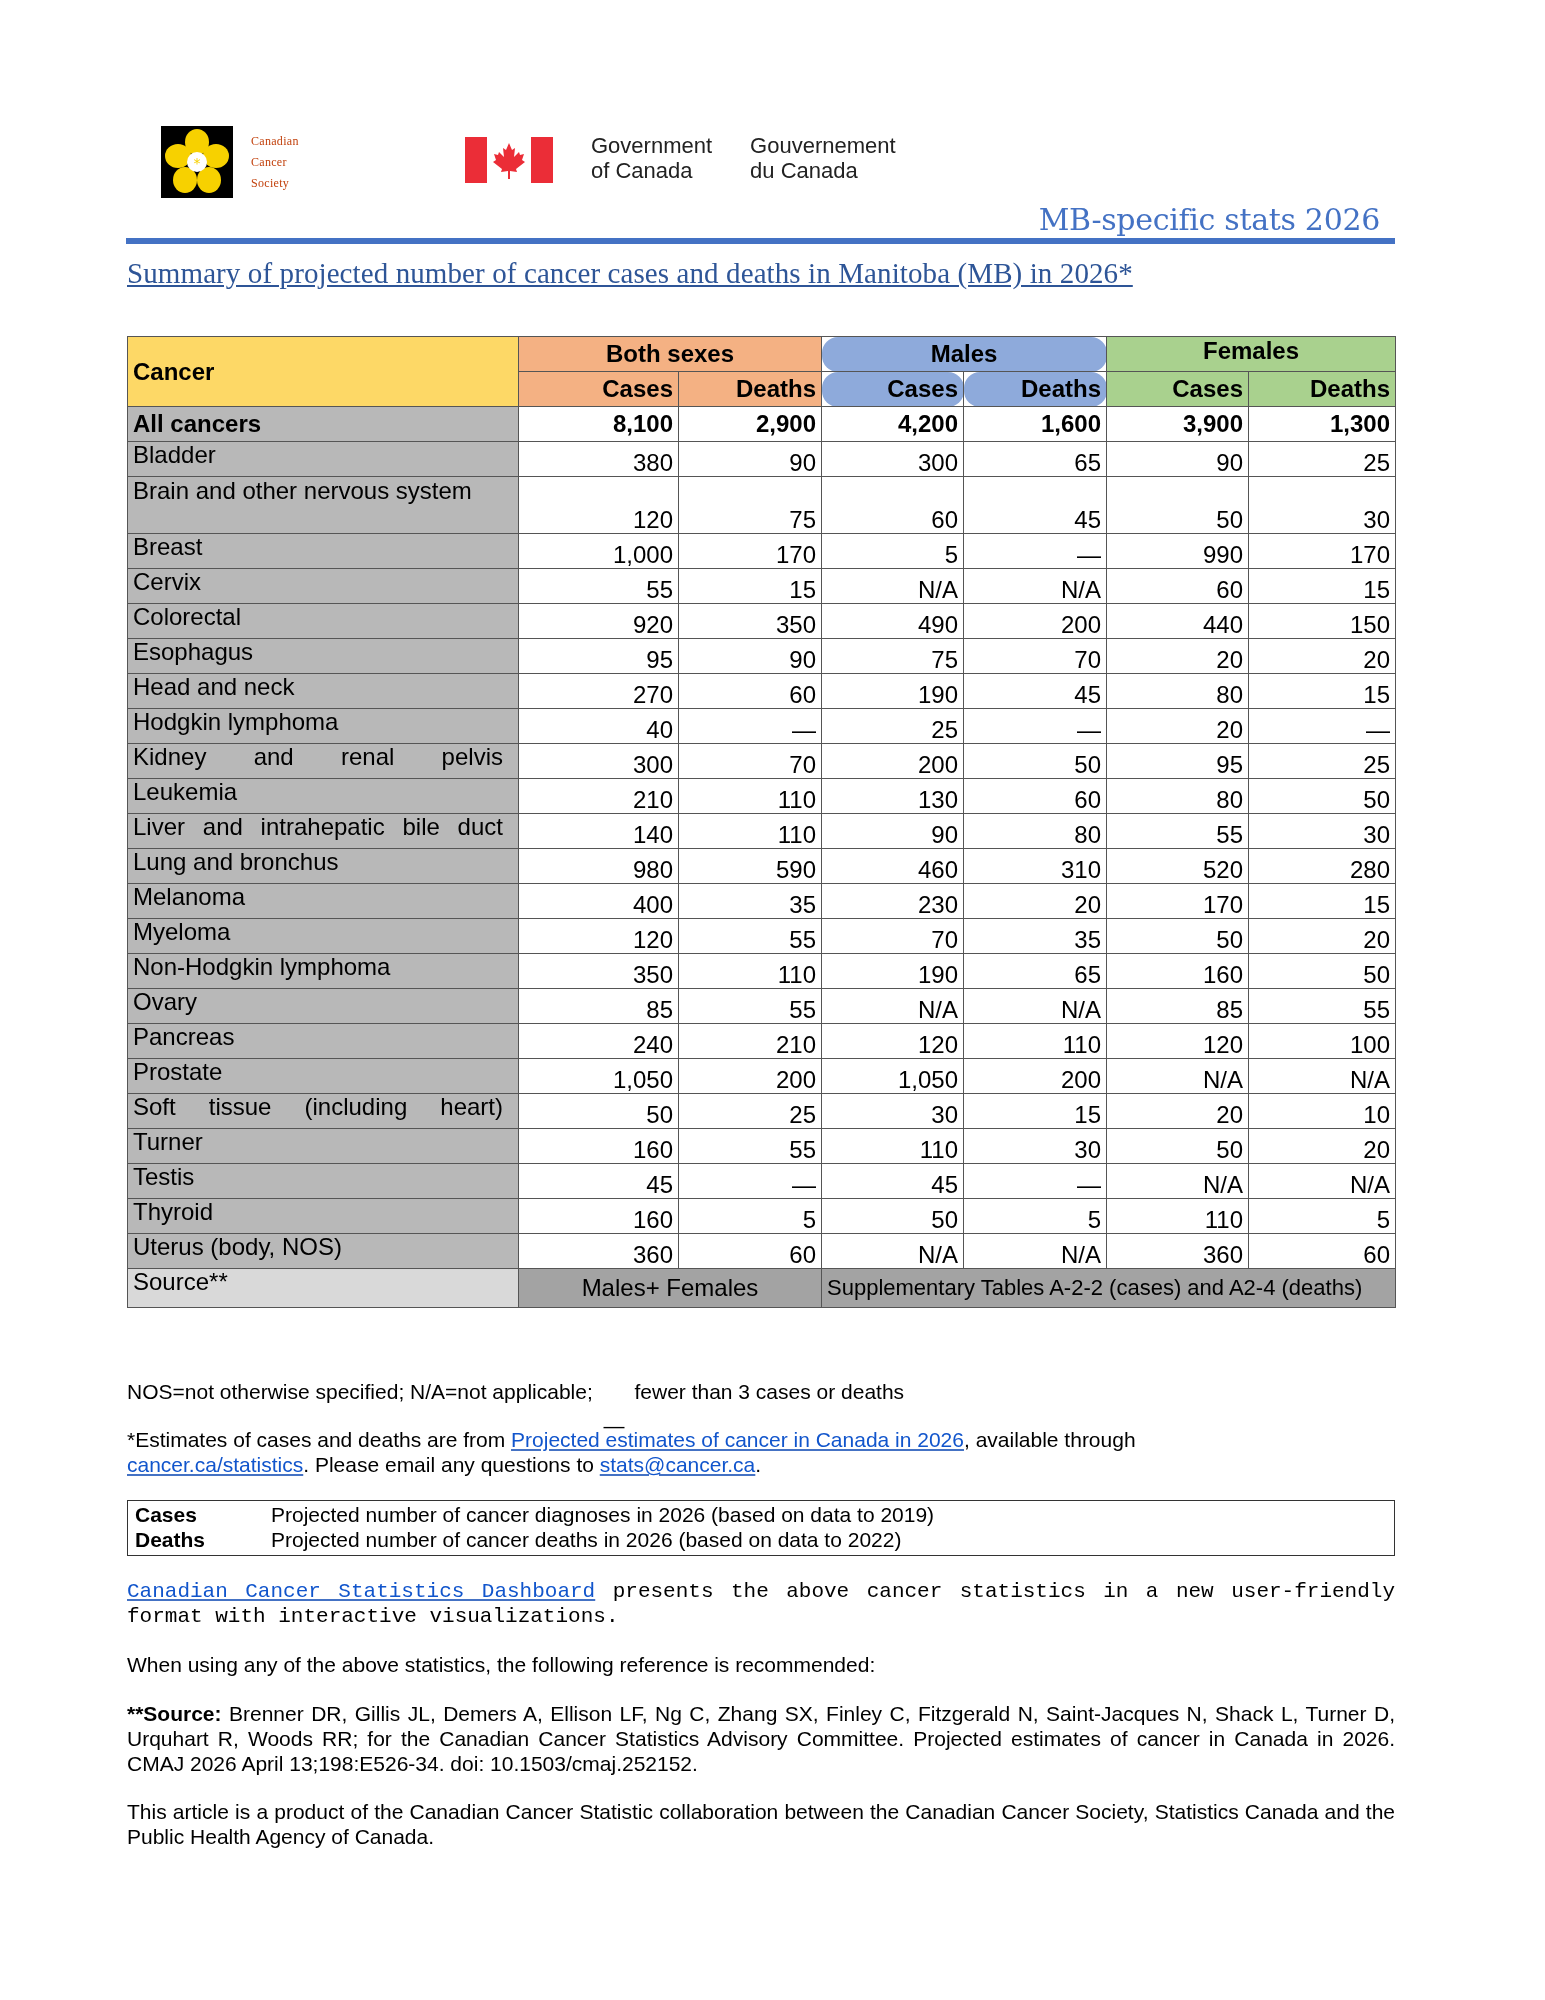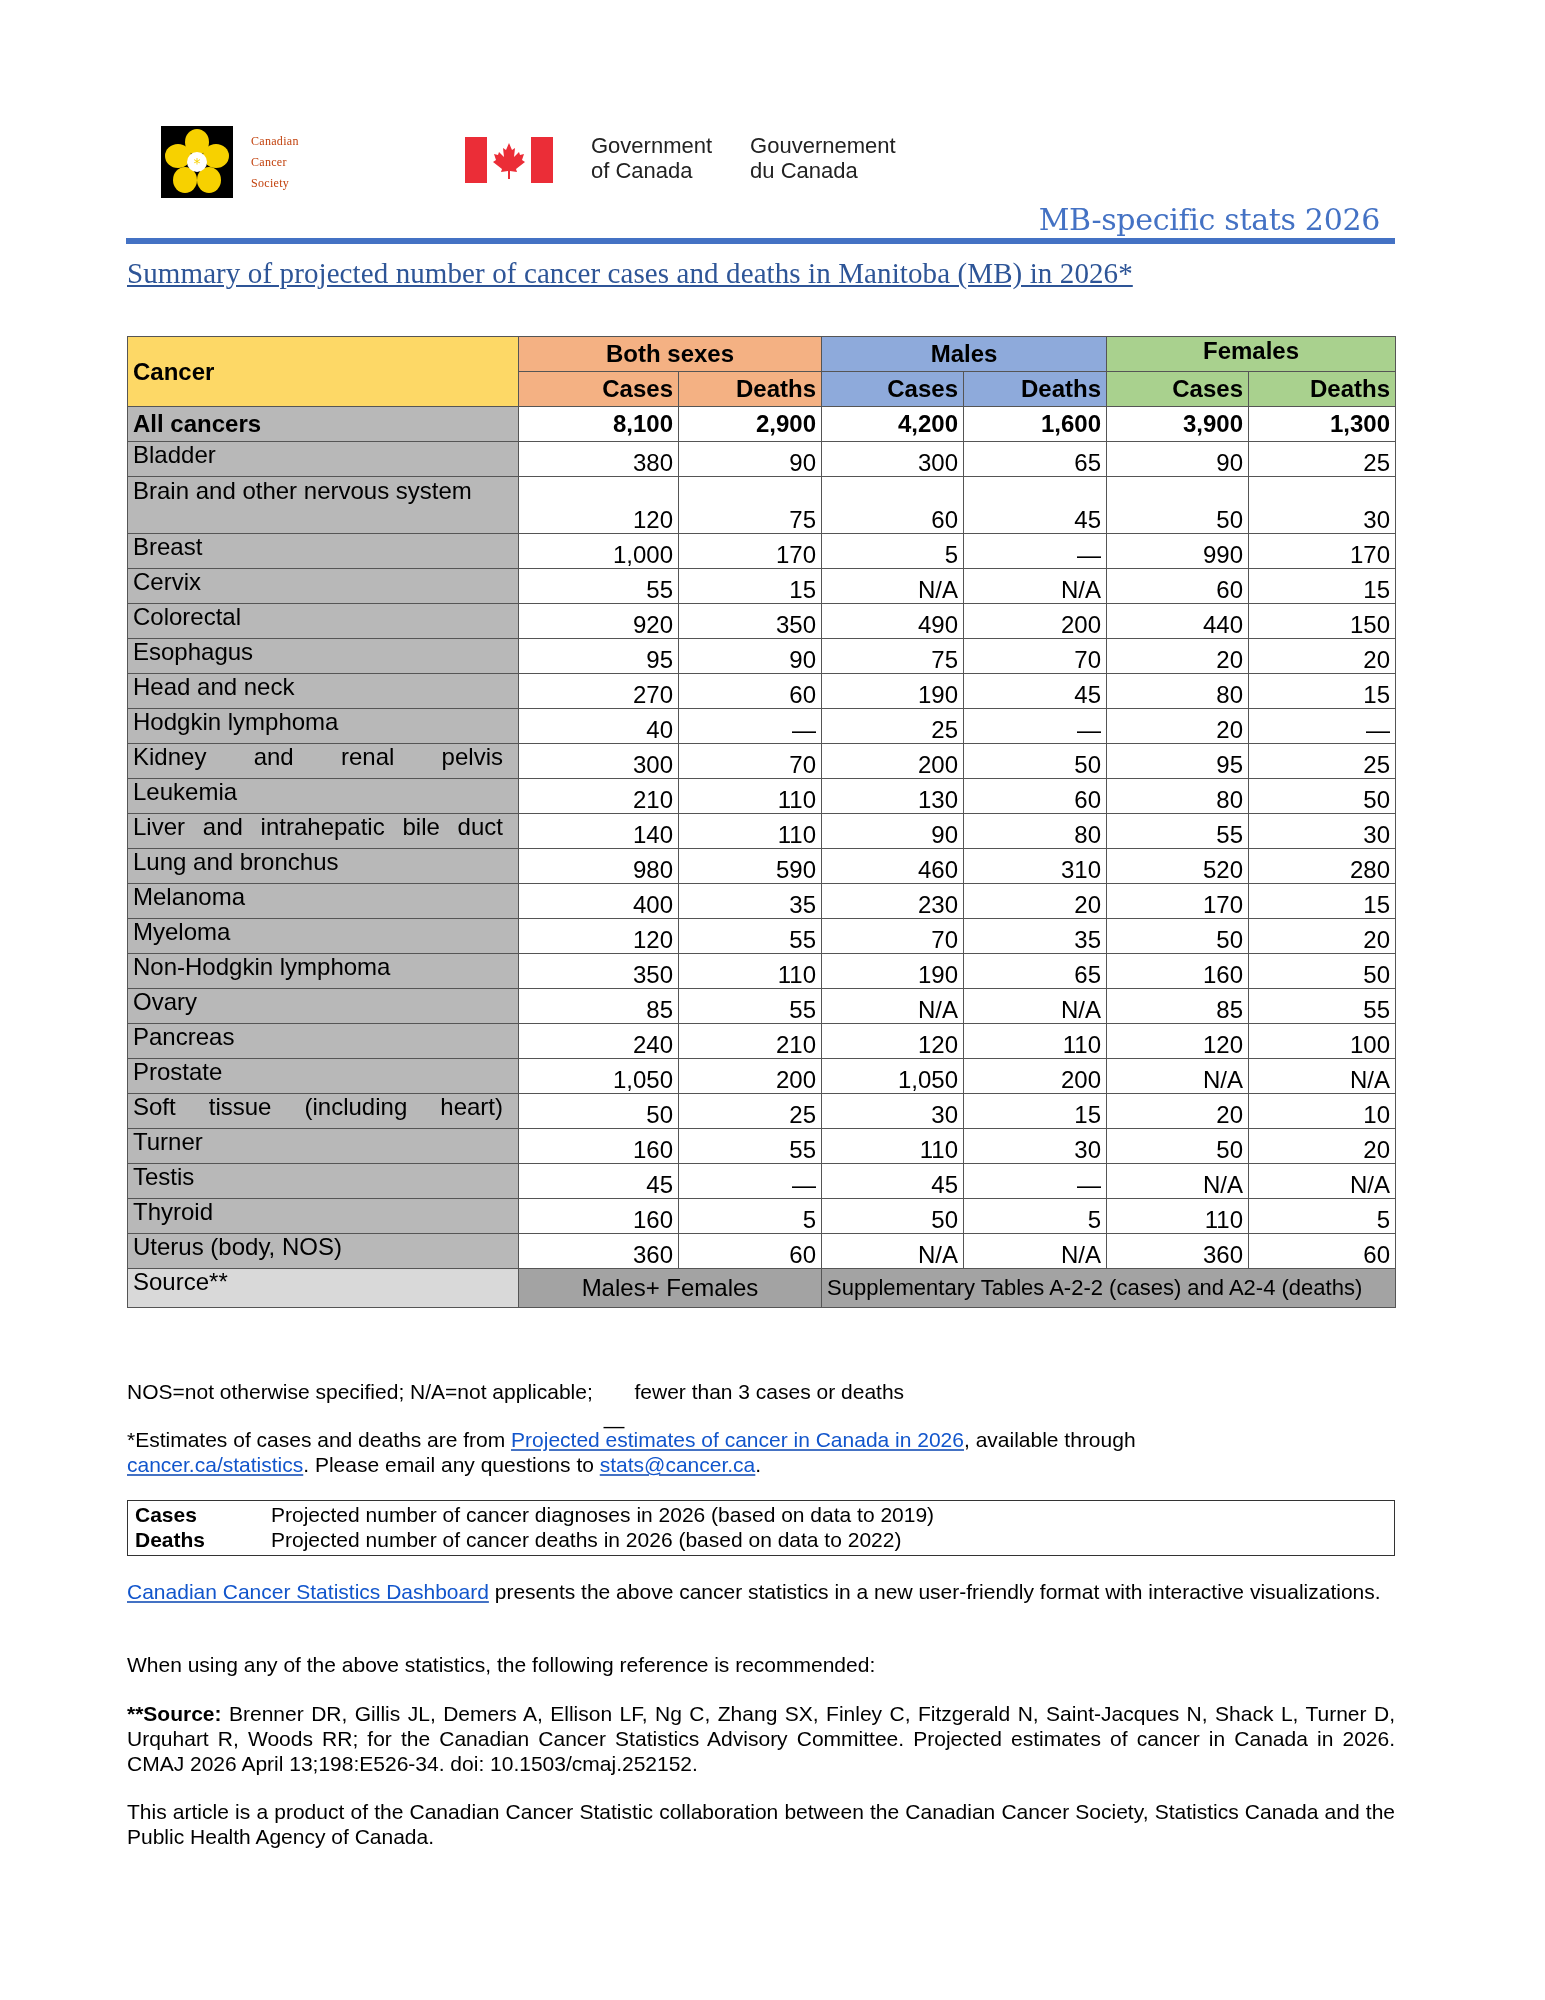--- a/index.html
+++ b/index.html
@@ -21,21 +21,21 @@
 
   .doc-tag { position: absolute; right: 165px; top: 176px; font-family: "DejaVu Serif", serif; font-size: 30px; color: #4472c4; letter-spacing: -0.3px; margin-top: 26px; }
   .rule { position: absolute; left: 126px; top: 238px; width: 1269px; height: 6px; background: #4472c4; }
 
   .doc-title { position: absolute; left: 127px; top: 257px; font-family: "Liberation Serif", serif; font-size: 29px; color: #2e5597; letter-spacing: 0.1px; text-decoration: underline; }
 
   table.stats { position: absolute; left: 127px; top: 336px; width: 1268px; border-collapse: collapse; table-layout: fixed; font-size: 24px; }
   table.stats td, table.stats th { border: 1.5px solid #555; padding: 0 5px; height: 34px; overflow: visible; white-space: nowrap; }
   th.cancer-h { background: #fdd866; text-align: left; padding-left: 22px; font-weight: bold; font-size: 24px; }
   th.both { background: #f4b183; font-weight: bold; margin-top: 13px; }
-  th.males { background: #8eaadb; font-weight: bold; }
+  th.males { background: #8eaadb; font-weight: bold; border-radius: 16px; }
   th.females { background: #a9d18e; font-weight: bold; }
   th.sub { text-align: right; height: 38px; }
   th.group { height: 38px; text-align: center; }
   td.name { background: #b8b8b8; padding-left: 22px; text-align: left; vertical-align: top; line-height: 26px; }
   td.num { text-align: right; background: #fff; vertical-align: bottom; line-height: 26px; }
   tr.total td { font-weight: bold; height: 34px; }
   tr.total td.num { vertical-align: middle; }
   tr.total td.name { vertical-align: middle; }
   tr.tall td { height: 56px; }
   tr.src td { background: #a3a3a3; height: 38px; }
@@ -394,21 +394,21 @@
   <div class="def-row">
     <span class="def-term">Cases</span>
     <span>Projected number of cancer diagnoses in 2026 (based on data to 2019)</span>
   </div>
   <div class="def-row">
     <span class="def-term">Deaths</span>
     <span>Projected number of cancer deaths in 2026 (based on data to 2022)</span>
   </div>
 </div>
 
-<div class="p justified" style="top:1579px;">
+<div class="p justified" style="top:1579px;font-family:Liberation Mono, monospace;">
   <a>Canadian Cancer Statistics Dashboard</a><span> presents the above cancer statistics in a new user-friendly format with interactive visualizations.</span>
 </div>
 
 <div class="p" style="top:1652px;">When using any of the above statistics, the following reference is recommended:</div>
 
 <div class="p justified" style="top:1701px;">
   <b>**Source:</b><span> Brenner DR, Gillis JL, Demers A, Ellison LF, Ng C, Zhang SX, Finley C, Fitzgerald N, Saint-Jacques N, Shack L, Turner D, Urquhart R, Woods RR; for the Canadian Cancer Statistics Advisory Committee. Projected estimates of cancer in Canada in 2026. CMAJ 2026 April 13;198:E526-34. doi: 10.1503/cmaj.252152.</span>
 </div>
 
 <div class="p justified" style="top:1799px;">This article is a product of the Canadian Cancer Statistic collaboration between the Canadian Cancer Society, Statistics Canada and the Public Health Agency of Canada.</div>

